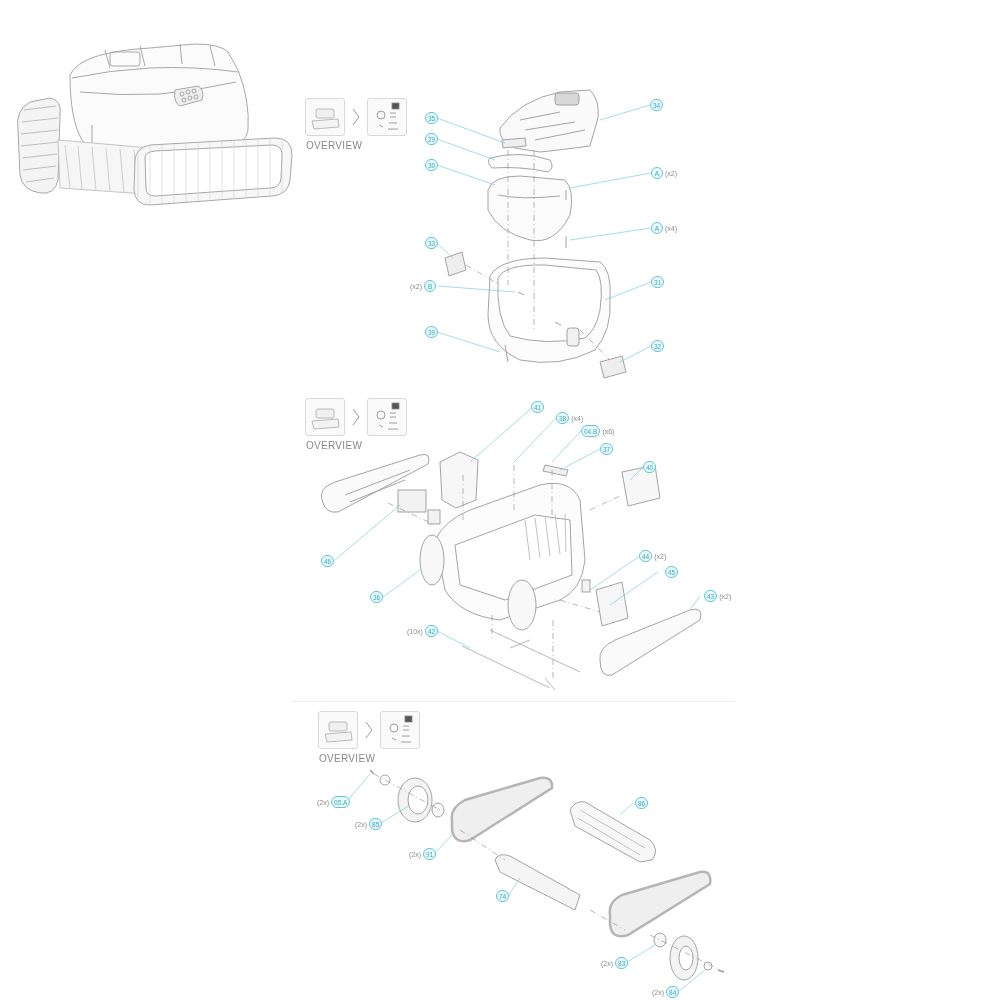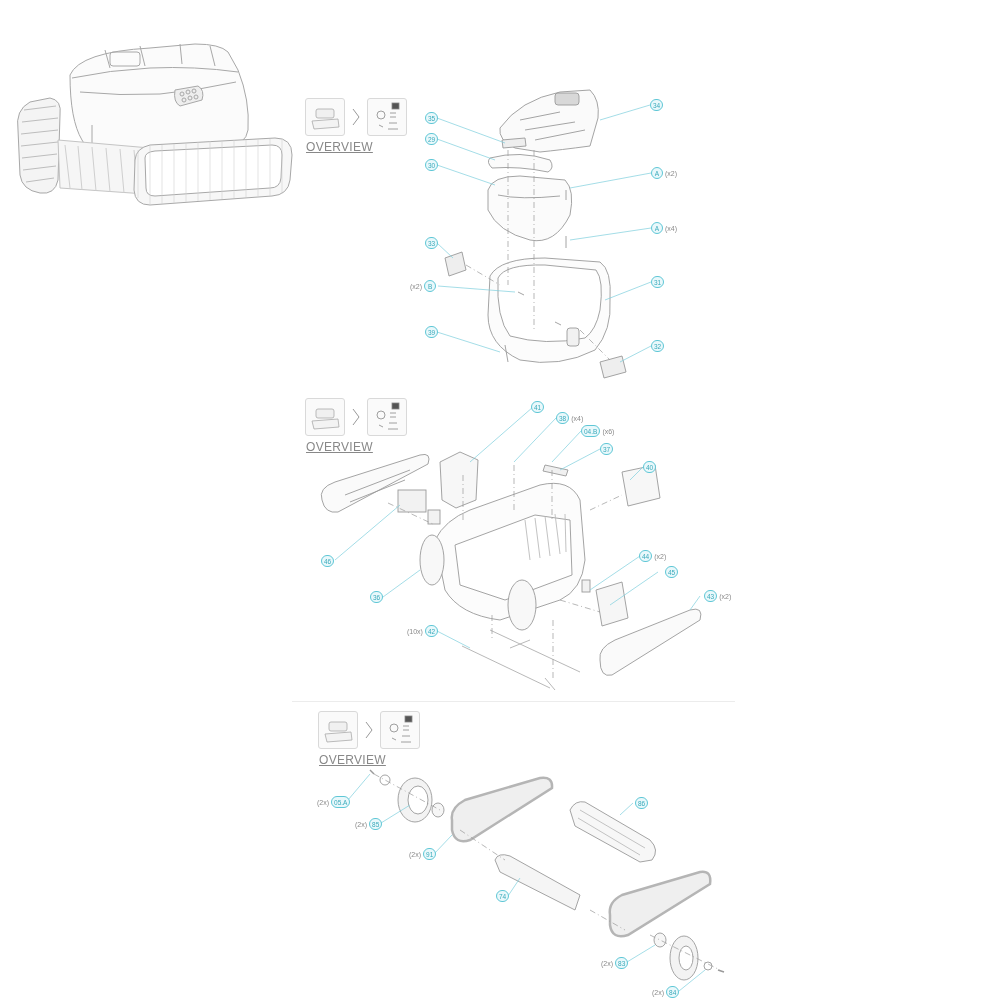--- a/index.html
+++ b/index.html
@@ -3,21 +3,21 @@
 <meta charset="utf-8">
 <style>
   html,body{margin:0;padding:0;background:#ffffff;}
   body{width:1000px;height:1000px;position:relative;overflow:hidden;font-family:"Liberation Sans",sans-serif;}
   .abs{position:absolute;}
   .hero{left:10px;top:30px;width:285px;height:185px;}
   .nav{position:absolute;display:flex;align-items:flex-start;gap:4px;}
   .thumb{width:40px;height:38px;border:1px solid #d9d9d9;border-radius:3px;background:#fafafa;box-sizing:border-box;position:relative;}
   .thumb svg{position:absolute;left:0;top:0;}
   .chev{width:14px;height:38px;display:flex;align-items:center;justify-content:center;}
-  .navlabel{position:absolute;font-size:12px;color:#888;letter-spacing:0.3px;left:0;top:41px;text-decoration:underline;}
+  .navlabel{position:absolute;font-size:10px;color:#888;letter-spacing:0.3px;left:0;top:41px;}
   .callout{position:absolute;display:flex;align-items:center;gap:2px;font-size:7px;color:#888;white-space:nowrap;}
   .bubble{display:inline-flex;align-items:center;justify-content:center;min-width:12px;height:12px;padding:0 2px;border:1px solid #5fc7d6;border-radius:7px;background:#e9f8fb;color:#3aaabb;font-size:6.5px;box-sizing:border-box;}
   .qty{color:#8a8a8a;font-size:7px;}
   .sep{position:absolute;left:292px;top:701px;width:443px;height:1px;background:#ececec;}
   svg.layer{position:absolute;left:0;top:0;}
 </style>
 </head>
 <body>
 
 <div class="abs hero">

